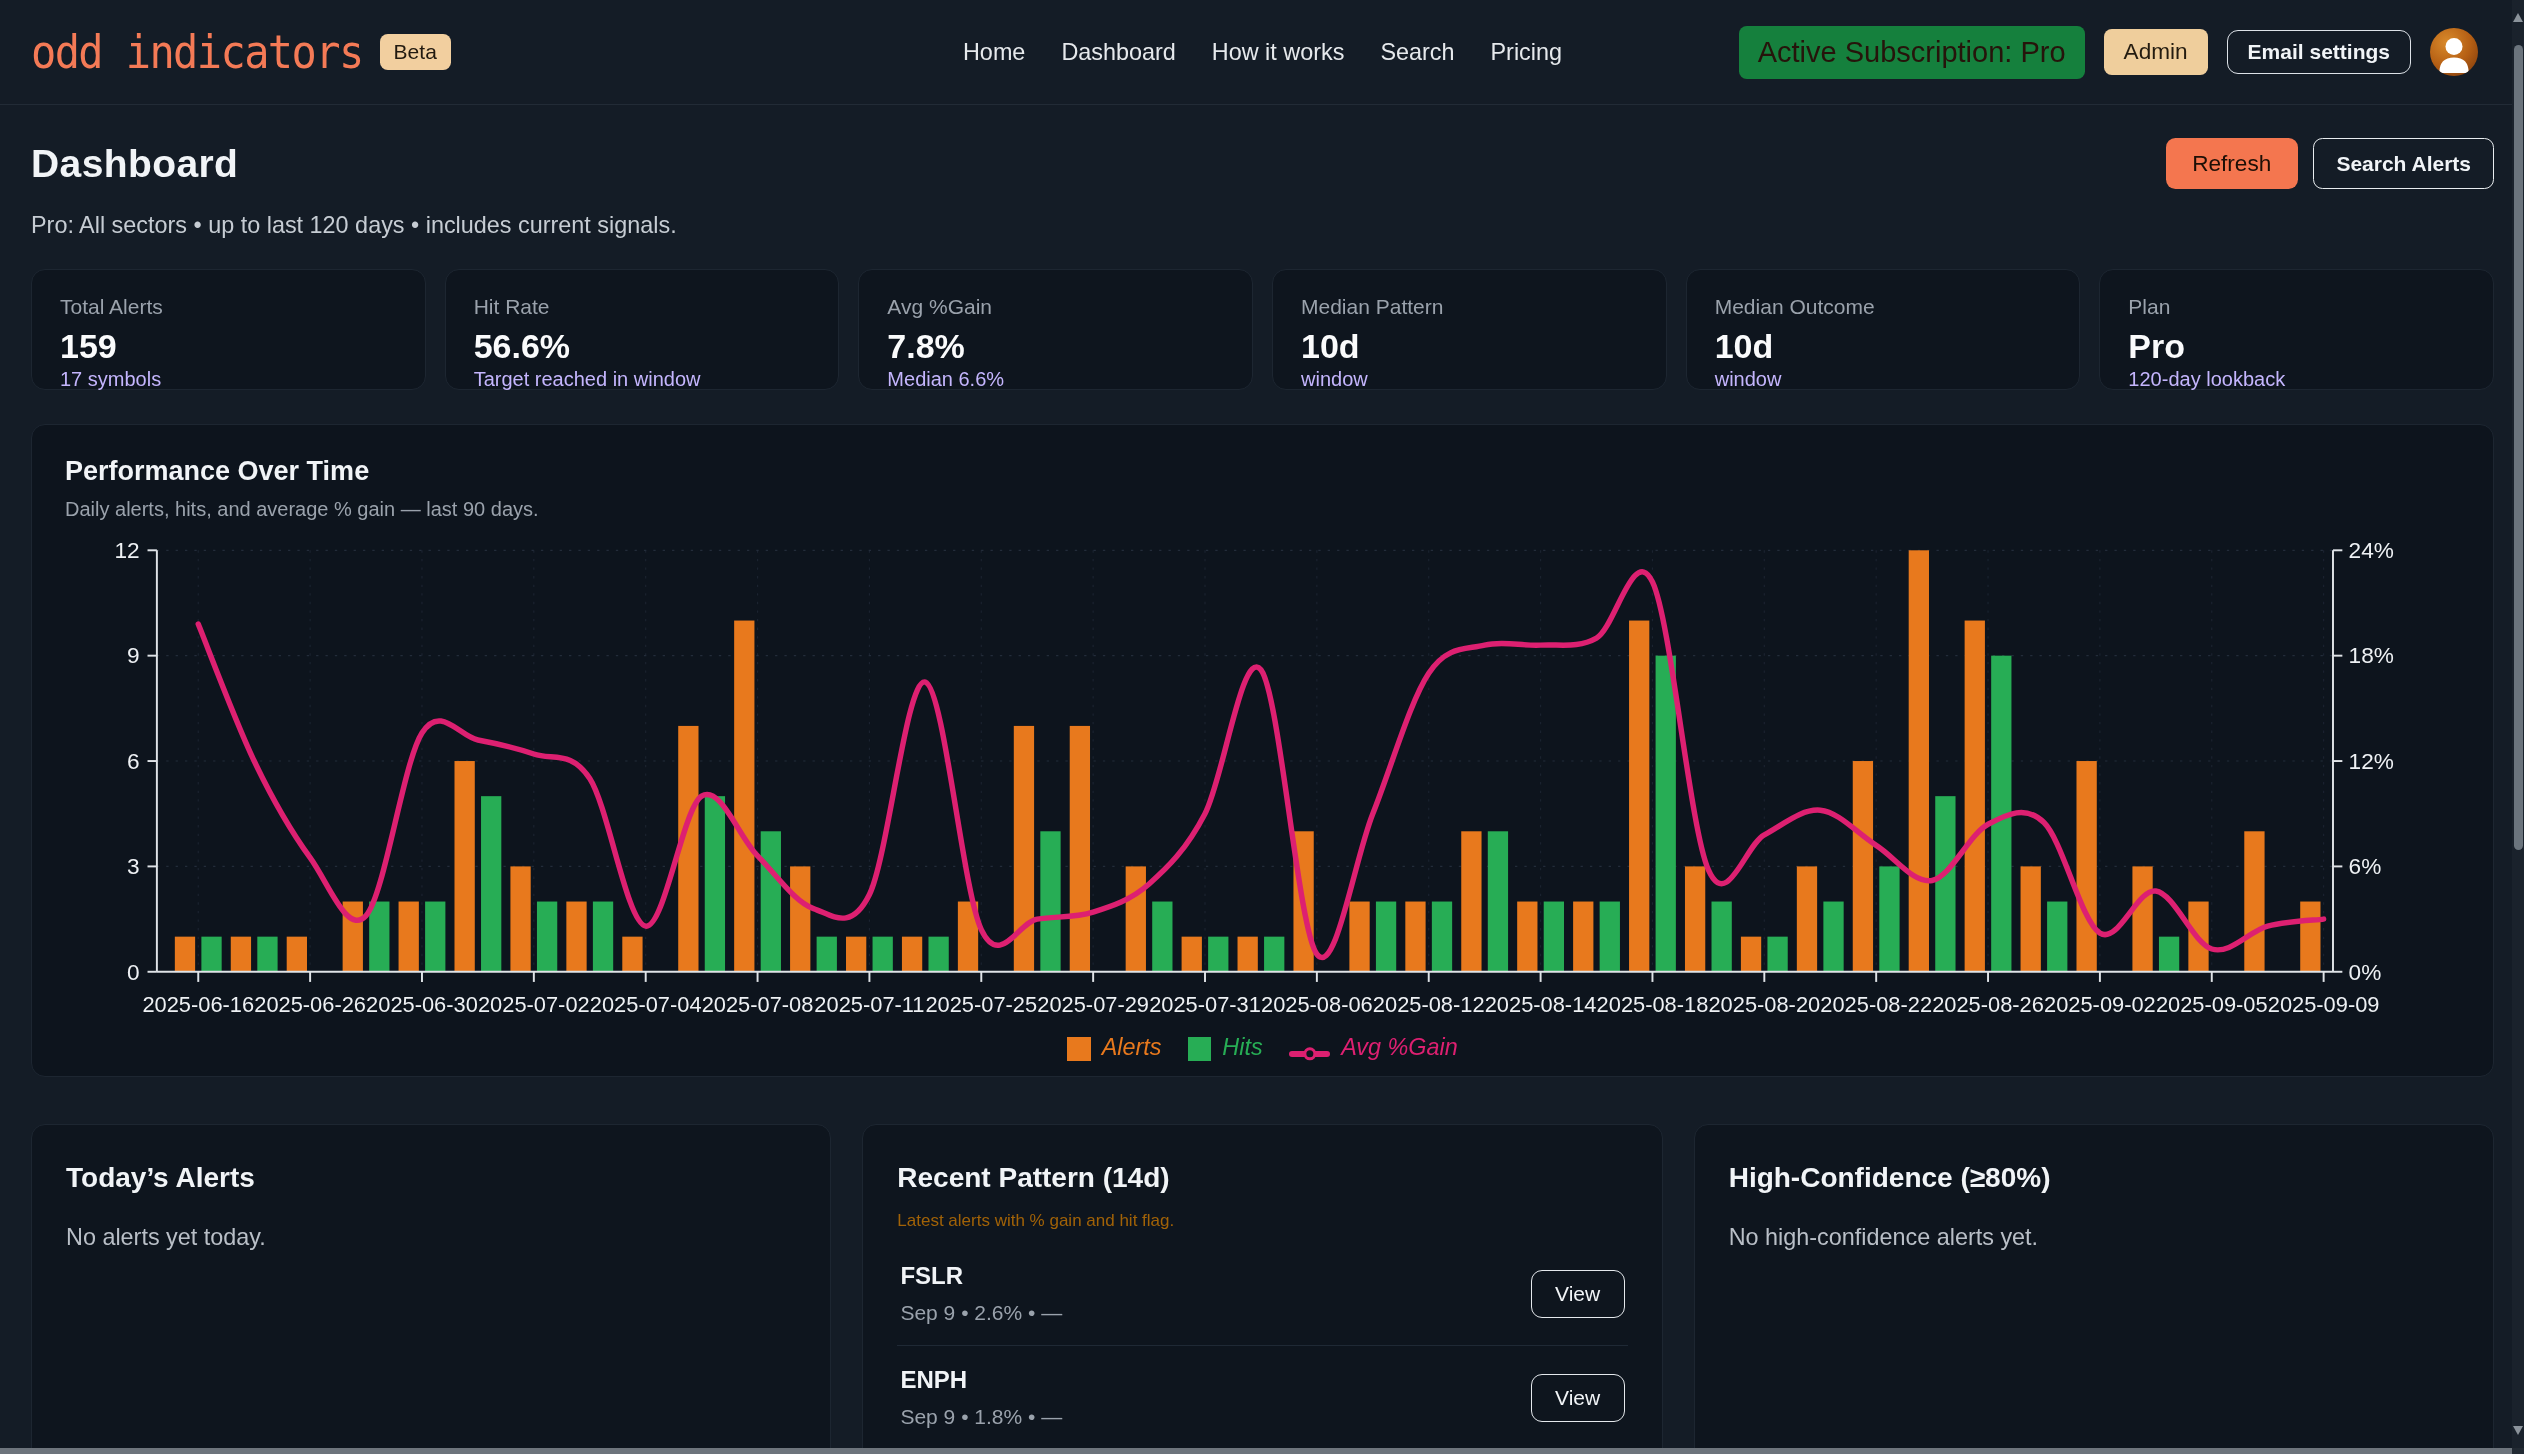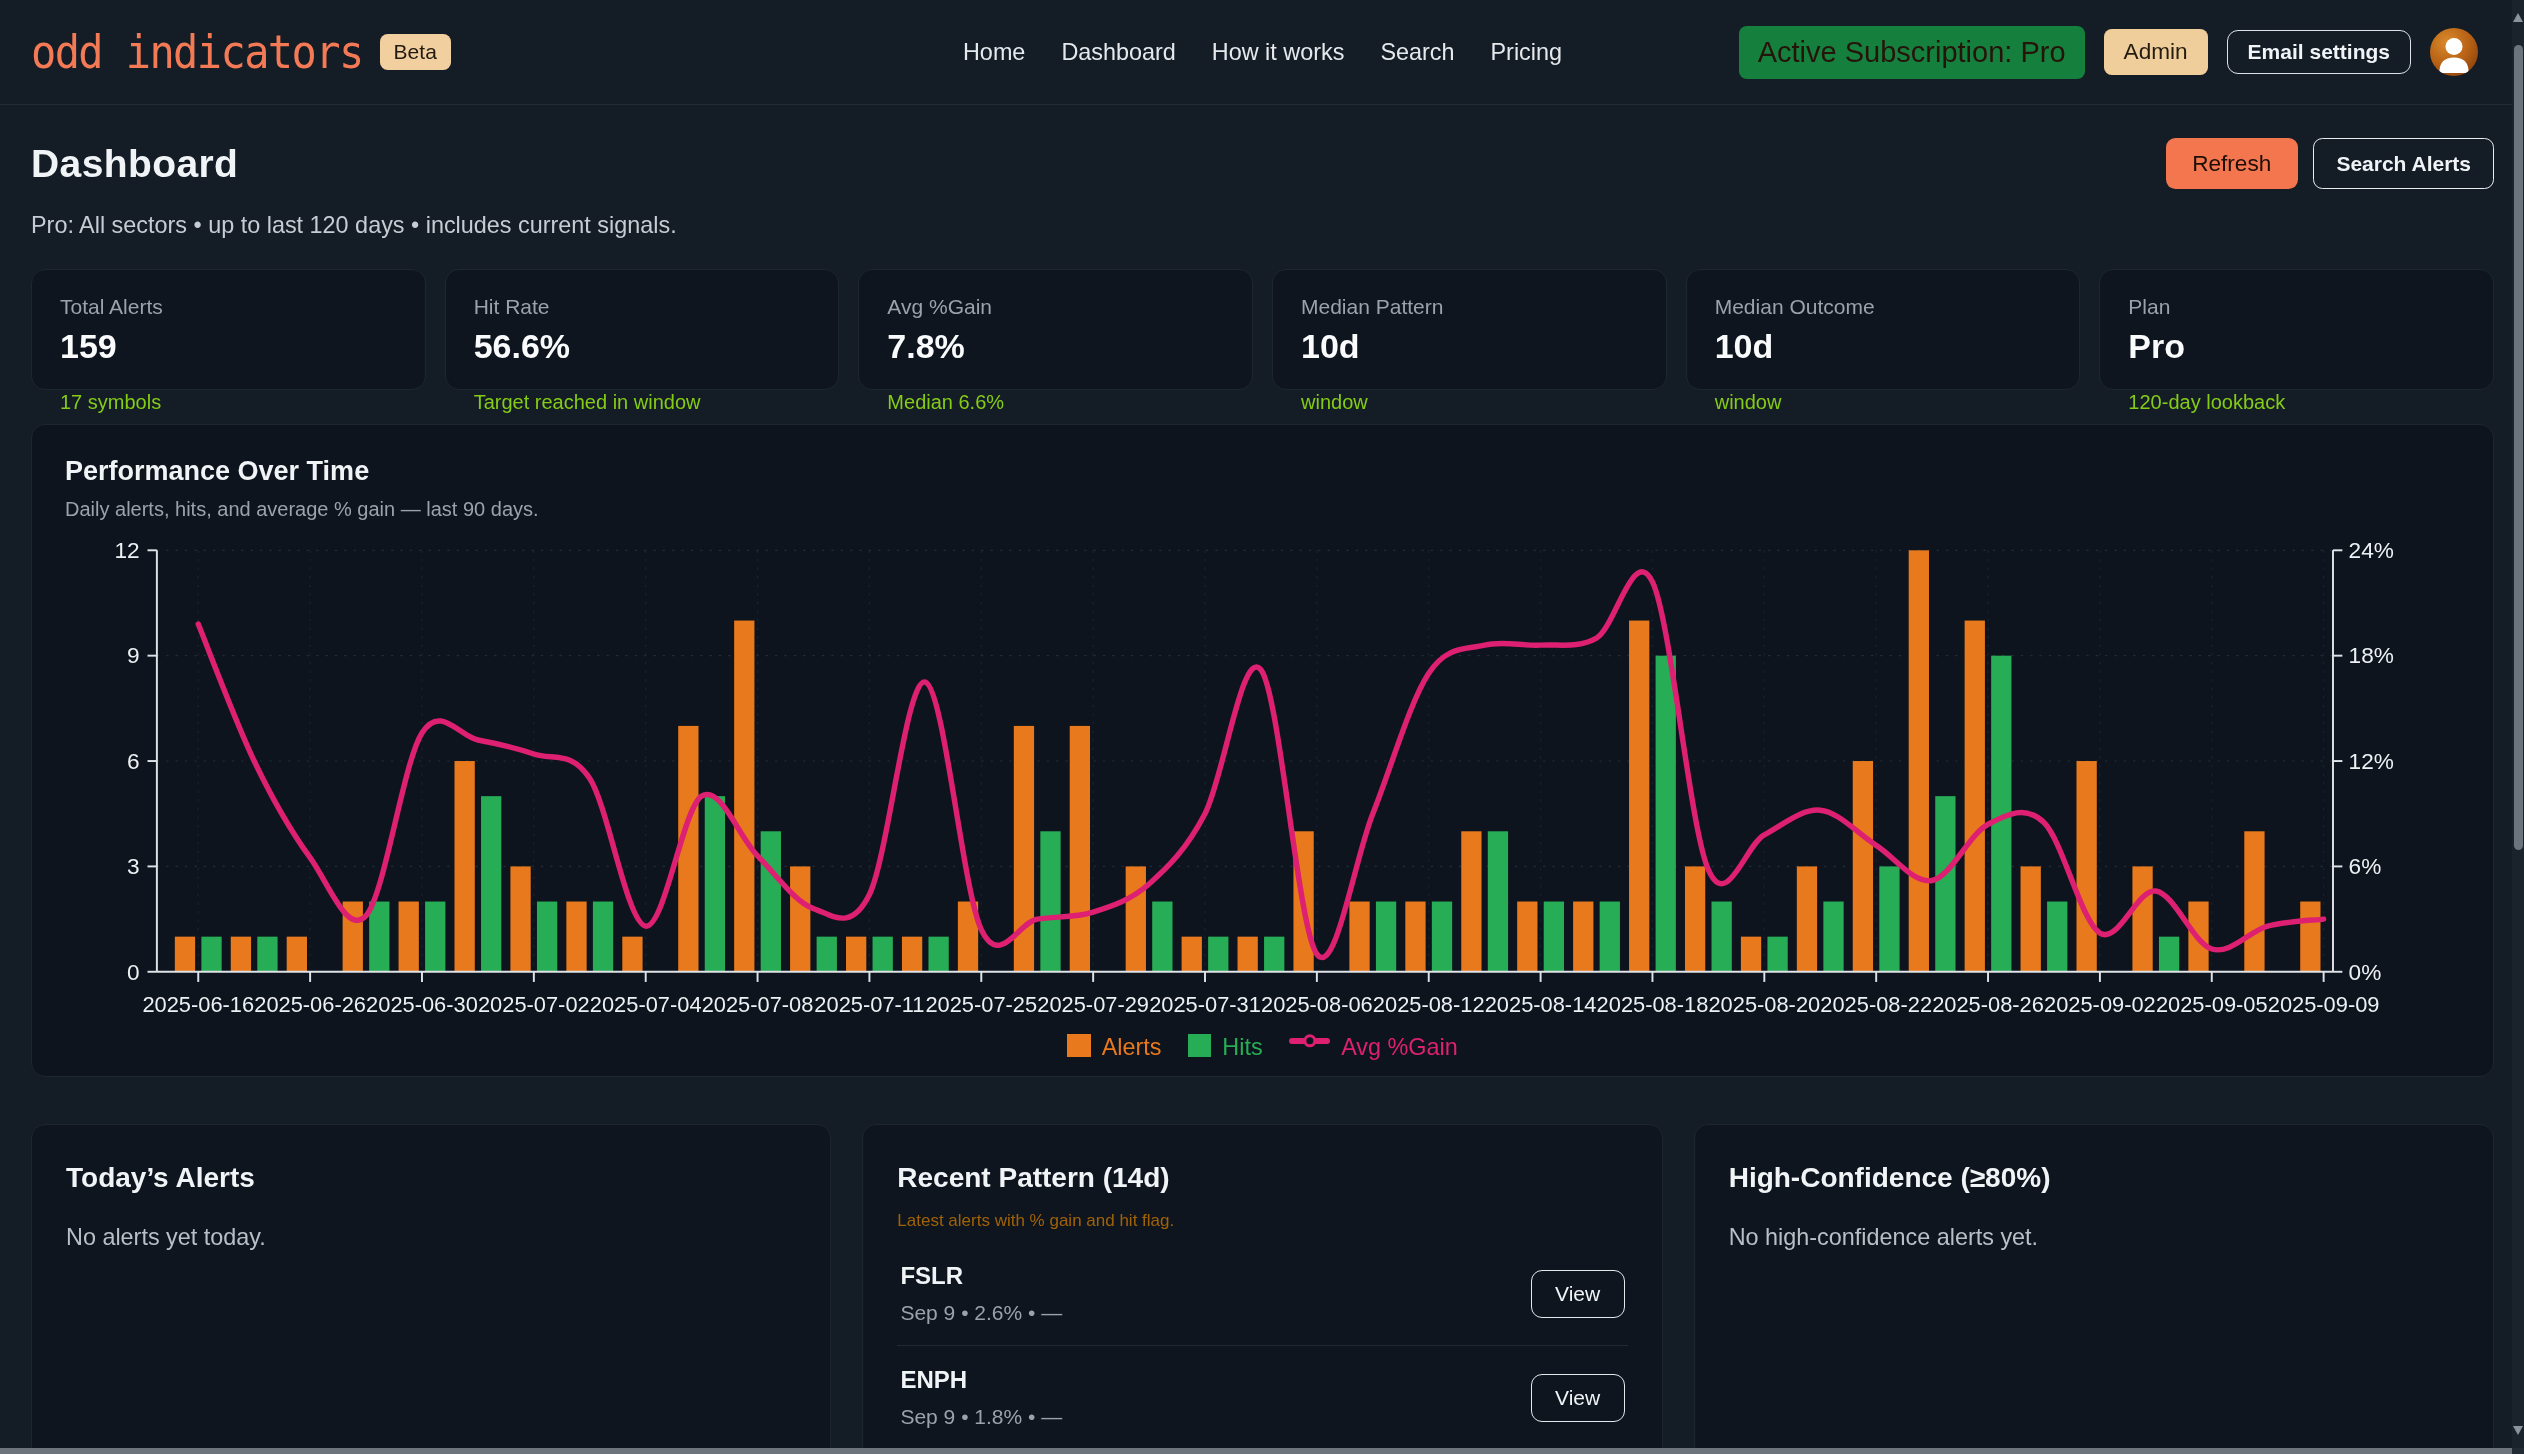--- a/index.html
+++ b/index.html
@@ -55,34 +55,34 @@
   }
   .page-sub { margin-top:23.4px; font-size:23.4px; color:#c6ccd3; }
   
   .stats { display:flex; gap:19px; margin-top:30px; }
   .stat-card {
     flex:1; background:#0e151e; border:1.6px solid #1d2631; border-radius:14px;
     padding:25px 28px; height:121px;
   }
   .stat-label { font-size:21px; color:#9aa2ac; }
   .stat-value { font-size:34px; font-weight:700; margin-top:7.8px; color:#fafbfc; }
-  .stat-sub { font-size:20px; color:#84cc16; margin-top:25px; }
+  .stat-sub { font-size:20px; color:#c4b5fd; margin-top:2px; }
   
   .chart-card {
     margin-top:34px; background:#0d141d; border:1.6px solid #1d2631; border-radius:14px;
     height:653px; position:relative; overflow:hidden;
   }
   .chart-title { font-size:27px; font-weight:700; padding:31px 0 0 33px; }
   .chart-sub { font-size:20px; color:#9aa2ac; padding:11px 0 0 33px; }
   .chart-svg { position:absolute; inset:0; width:100%; height:100%; font-family:"Liberation Sans", sans-serif; }
   .legend {
     position:absolute; left:0; right:0; bottom:15.6px;
     display:flex; justify-content:center; align-items:center; gap:26.5px; font-size:23.4px;
   }
-  .legend-item { display:flex; align-items:flex-start; gap:11px; }
+  .legend-item { display:flex; align-items:flex-end; gap:11px;font-style:italic; }
   .swatch { width:23.4px; height:23.4px; display:inline-block; }
   .lg-alerts { color:#e8791d; } .lg-hits { color:#27ad55; } .lg-gain { color:#dd2071; }
   .gain-marker { position:relative; width:41px; height:14px; display:inline-block; }
   .gain-marker .bar { position:absolute; top:4.7px; left:0; right:0; height:5.5px; border-radius:3.1px; background:#dd2071; }
   .gain-marker .dot {
     position:absolute; left:50%; top:50%; transform:translate(-50%,-50%);
     width:13.3px; height:13.3px; border-radius:50%; border:3.9px solid #dd2071; background:#0d141d;
   }
   
   .bottom-grid { display:flex; gap:31px; margin-top:47px; }

